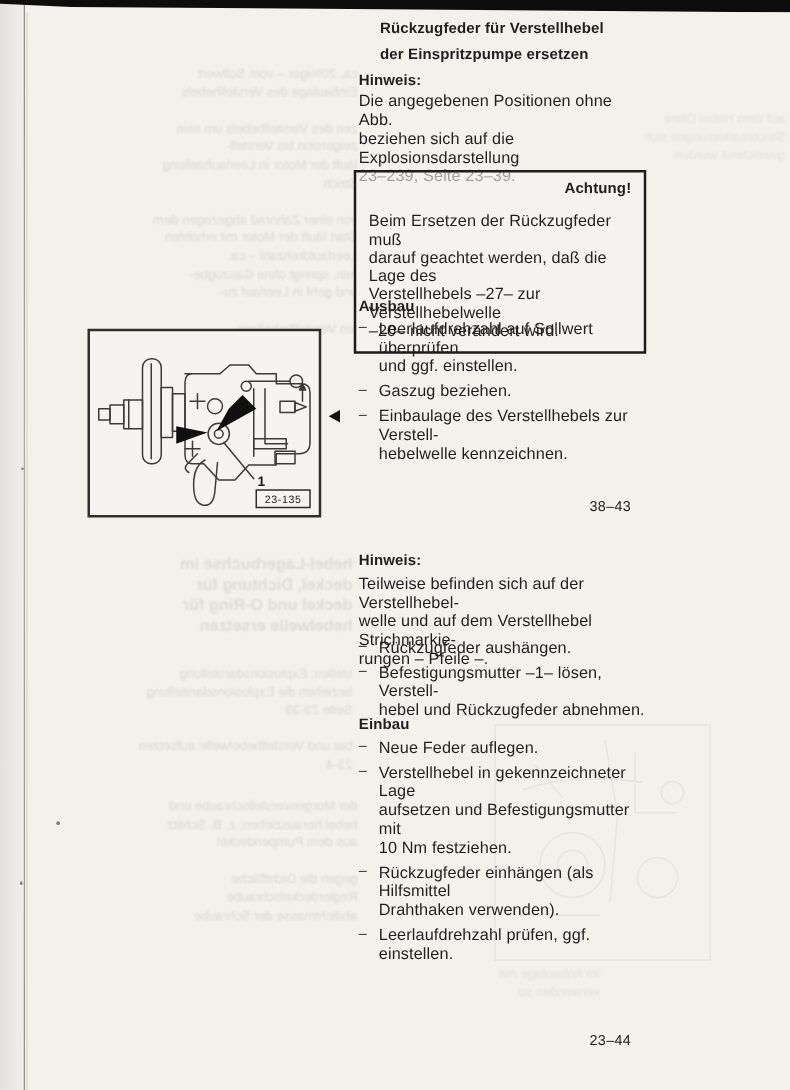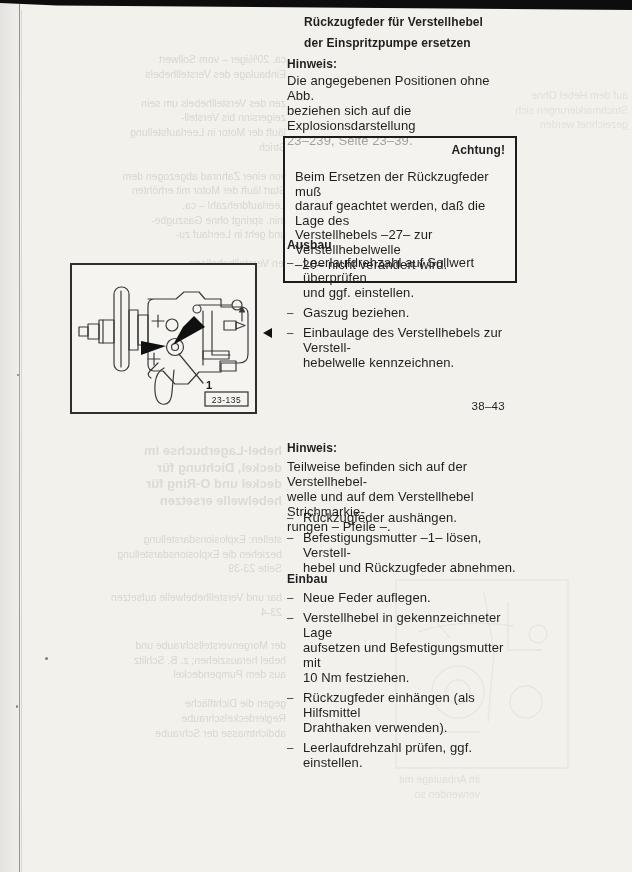--- a/index.html
+++ b/index.html
@@ -271,14 +271,15 @@
       <span class="dash">–</span>
       <span class="btxt body-txt">Rückzugfeder einhängen (als Hilfsmittel
 Drahthaken verwenden).</span>
     </div>
     <div class="bullet">
       <span class="dash">–</span>
       <span class="btxt body-txt">Leerlaufdrehzahl prüfen, ggf. einstellen.</span>
     </div>
   </div>
 
+  <div class="abs pagenum" style="left:287px; top:827px; width:218px;">23–44</div>
 
 </div>
 
 </body></html>

